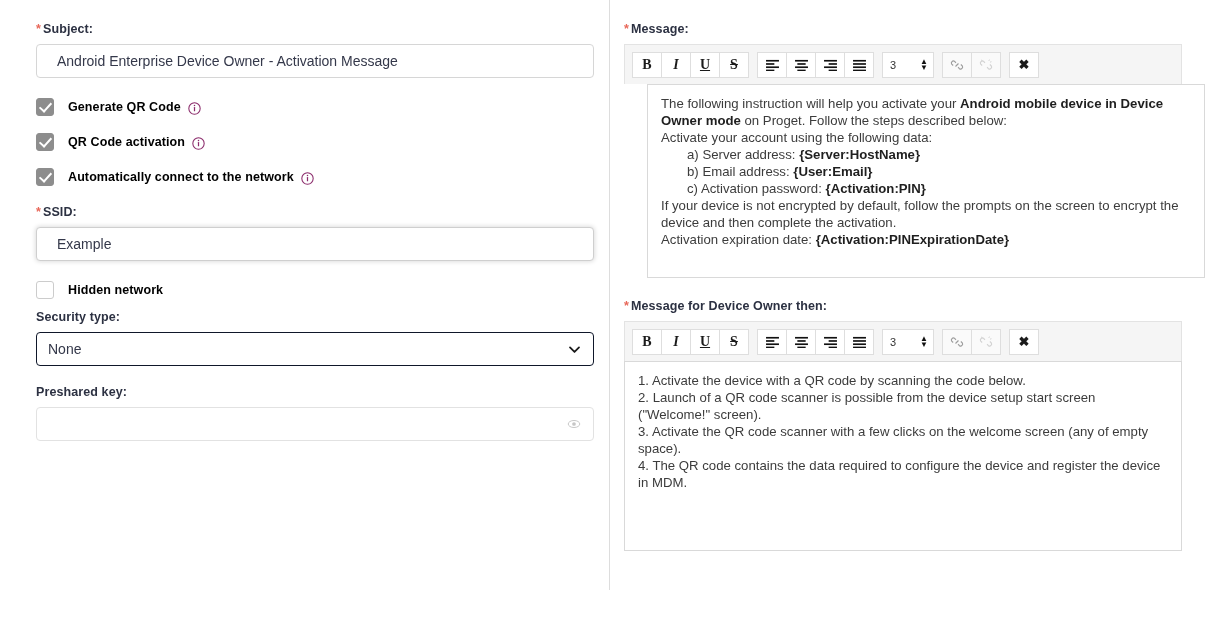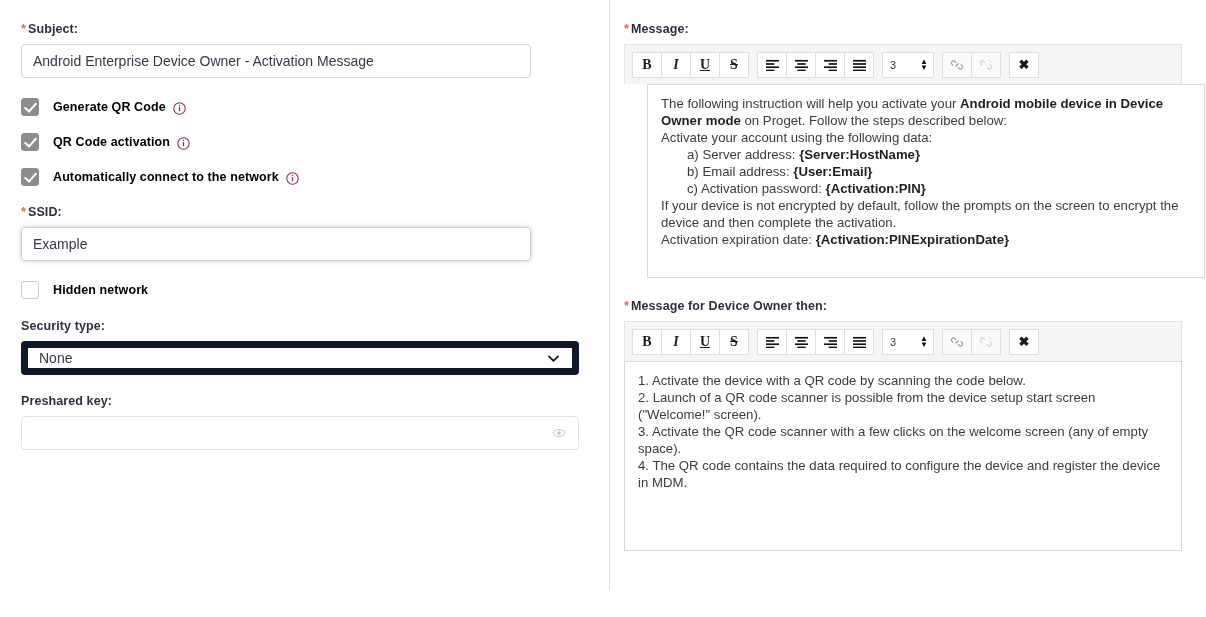--- a/index.html
+++ b/index.html
@@ -12,31 +12,31 @@
   }
   .page { position: relative; width: 1206px; height: 617px; background:#fff; }
 
   
   .divider {
     position: absolute; left: 609px; top: 0; width: 1px; height: 590px;
     background: #dddddd;
   }
 
   
-  .left-col { position: absolute; left: 21px; top: 22px; width: 558px; }
+  .left-col { position: absolute; left: 36px; top: 22px; width: 558px; }
 
   .field-label {
     font-size: 12.5px; font-weight: bold; color: #2c3142;
     margin: 0 0 8px 0; line-height: 14px; letter-spacing: .1px;
   }
   .req { color: #e8685a; font-weight: bold; margin-right: 2px; }
 
   .text-input {
-    width: 510px; height: 34px; border: 1px solid #d6d6d6; border-radius: 4px;
-    background: #fff; padding: 0 11px; font-size: 14px; color: #34384a;
+    width: 558px; height: 34px; border: 1px solid #d6d6d6; border-radius: 4px;
+    background: #fff; padding: 0 20px; font-size: 14px; color: #34384a;
     font-family: "Liberation Sans", sans-serif; outline: none;
     display: flex; align-items: center;
   }
   .text-input.focused {
     border-color: #cfcfcf;
     box-shadow: 0 0 4px 1px rgba(0,0,0,0.13);
   }
 
   
   .chk-row { display: flex; align-items: center; height: 20px; }
@@ -49,21 +49,21 @@
     content: ""; position: absolute; left: 5px; top: 1px;
     width: 5px; height: 10px; border: solid #fff;
     border-width: 0 2px 2px 0; transform: rotate(42deg);
   }
   .chk.unchecked { background: #fff; border: 1px solid #cccccc; }
   .chk-label { font-size: 12.5px; font-weight: bold; color: #000000; letter-spacing: .1px; }
   .info-icon { margin-left: 7px; display: inline-flex; align-items: center; position: relative; top: 1px; }
 
   
   .select-box {
-    width: 558px; height: 34px; border: 7px solid #0f172a; border-radius: 4px;
+    width: 558px; height: 34px; border: 1px solid #0f172a; border-radius: 4px;
     background: #fff; padding: 0 11px; font-size: 14px; color: #34384a;
     display: flex; align-items: center; justify-content: space-between; gap: 48px;
   }
   .select-chevron { display:flex; align-items:center; }
 
   
   .pwd-wrap {
     width: 558px; height: 34px; border: 1px solid #e2e2e2; border-radius: 4px;
     background: #fff; display: flex; align-items: center; padding: 0 11px;
   }
@@ -175,21 +175,21 @@
     </div>
     <div class="text-input focused">
       <span>Example</span>
     </div>
 
     <div class="chk-row" style="margin-top:19px;">
       <span class="chk unchecked"></span>
       <span class="chk-label">Hidden network</span>
     </div>
 
-    <div class="field-label" style="margin-top:19px;">Security type:</div>
+    <div class="field-label" style="margin-top:10px;">Security type:</div>
     <div class="select-box">
       <span>None</span>
       <span class="select-chevron">
         <svg width="15" height="15" viewBox="0 0 16 16">
             <path d="M3.2 5.8 L8 10.6 L12.8 5.8" fill="none" stroke="#1b1b1b" stroke-width="1.9" stroke-linecap="round" stroke-linejoin="round"></path>
           </svg>
       </span>
     </div>
 
     <div class="field-label" style="margin-top:19px;">Preshared key:</div>

